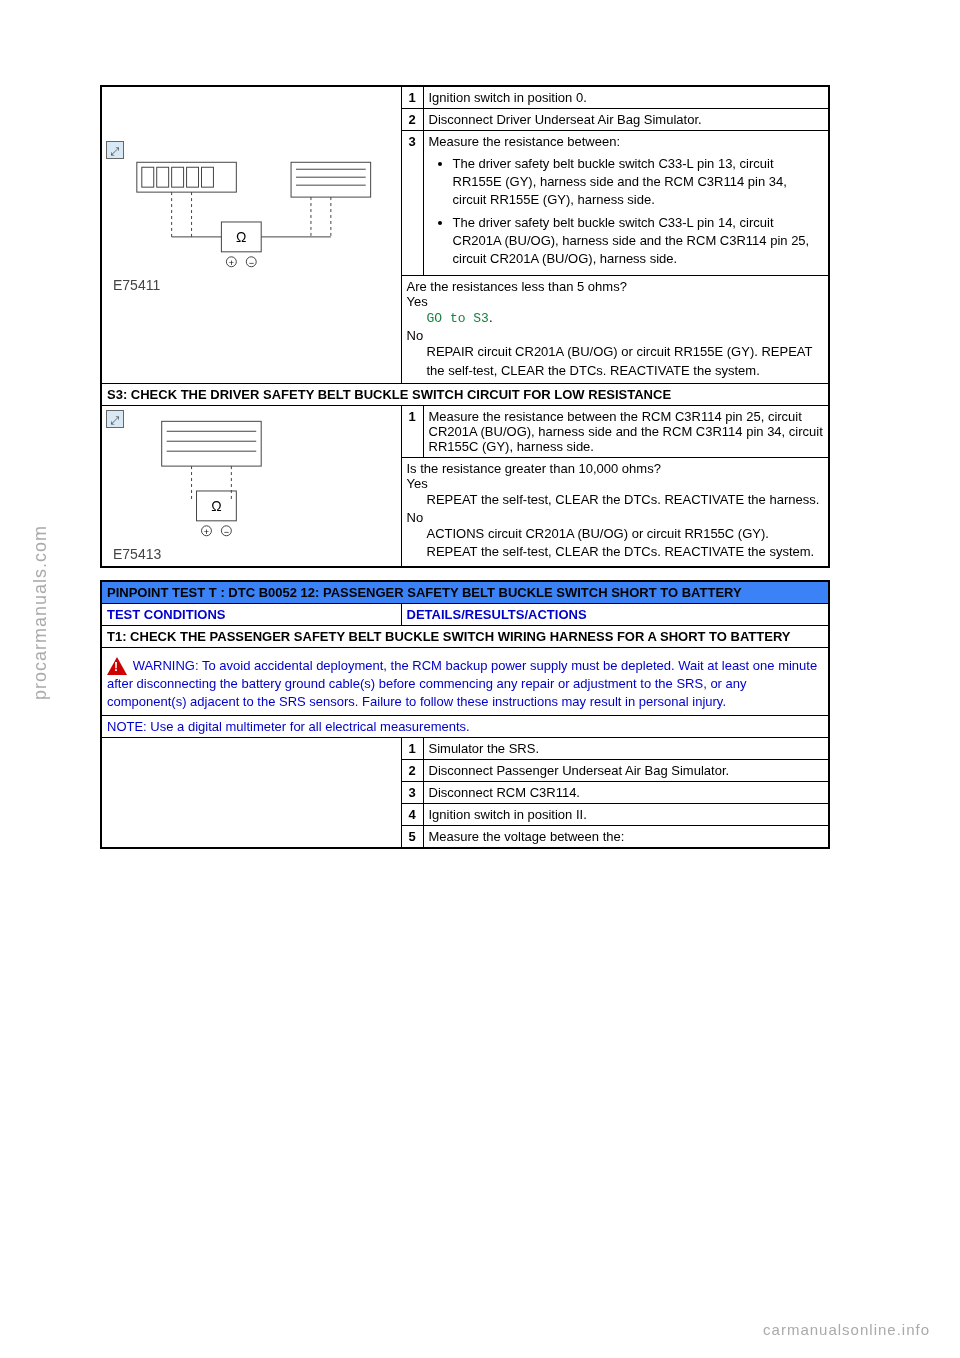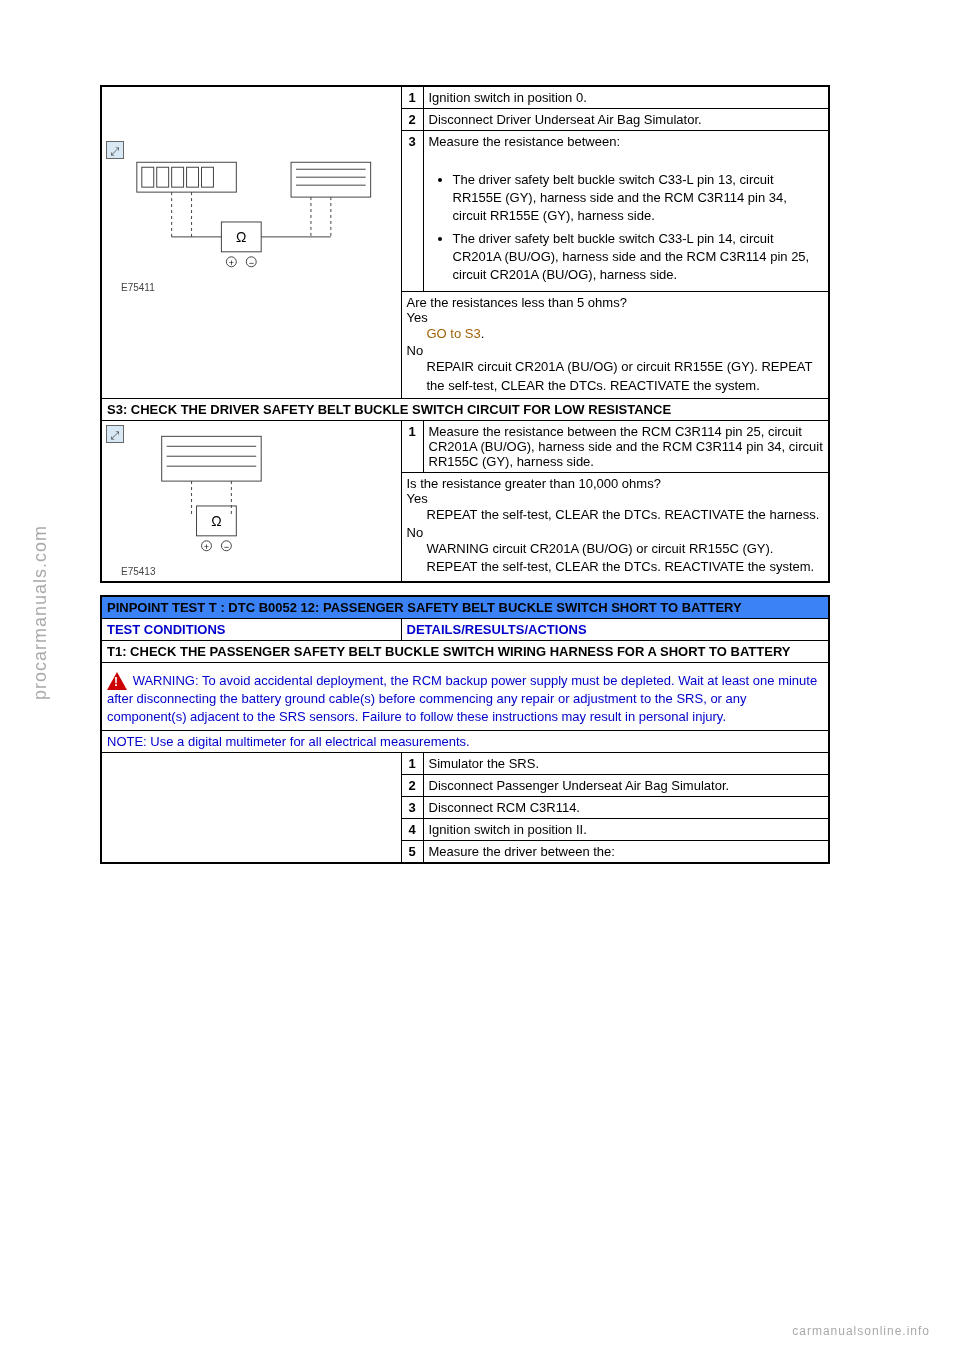--- a/index.html
+++ b/index.html
@@ -20,21 +20,21 @@
     transform-origin: left top;
     color: #aaa;
     font-size: 18px;
     letter-spacing: 1px;
   }
   .watermark-bottom {
     position: absolute;
     right: 30px;
     bottom: 20px;
     color: #aaa;
-    font-size: 12px;
+    font-size: 15px;
     letter-spacing: 1px;
   }
   .page {
     position: absolute;
     left: 100px;
     top: 85px;
     width: 730px;
   }
   table.main {
     border-collapse: collapse;
@@ -54,37 +54,37 @@
     width: 22px;
     text-align: center;
     font-weight: bold;
   }
   .step-header {
     font-weight: bold;
     padding: 3px 5px;
   }
   ul.bullets {
     list-style-type: disc;
-    margin: 22px 0 4px 24px;
+    margin: 6px 0 4px 24px;
   }
   ul.bullets li { margin-bottom: 4px; line-height: 1.4; }
   .yesno { font-weight: normal; }
   .indent { margin-left: 20px; display: block; line-height: 1.4; }
-  .link { color: #a16207; }
+  .link { color: #15803d; font-family: Liberation Mono, monospace; }
   .diagram {
     width: 100%;
     height: 160px;
     position: relative;
     background: #fff;
   }
   .diagram-label {
     position: absolute;
     bottom: 4px;
-    left: 19px;
-    font-size: 10px;
+    left: 11px;
+    font-size: 14px;
     color: #444;
     text-align: center;
   }
   .diagram-icon {
     position: absolute;
     top: 4px;
     left: 4px;
     width: 18px;
     height: 18px;
     border: 1px solid #666;
@@ -227,21 +227,21 @@
     </td>
     <td class="num">1</td>
     <td>Measure the resistance between the RCM C3R114 pin 25, circuit CR201A (BU/OG), harness side and the RCM C3R114 pin 34, circuit RR155C (GY), harness side.</td>
   </tr>
   <tr>
     <td colspan="2">
       <span>Is the resistance greater than 10,000 ohms?</span><br>
       <span class="yesno">Yes</span><br>
       <span class="indent">REPEAT the self-test, CLEAR the DTCs. REACTIVATE the harness.</span>
       <span class="yesno">No</span><br>
-      <span class="indent">WARNING circuit CR201A (BU/OG) or circuit RR155C (GY). REPEAT the self-test, CLEAR the DTCs. REACTIVATE the system.</span>
+      <span class="indent">ACTIONS circuit CR201A (BU/OG) or circuit RR155C (GY). REPEAT the self-test, CLEAR the DTCs. REACTIVATE the system.</span>
     </td>
   </tr>
 </tbody>
     </table>
 
 <table class="main">
   <tbody>
         <tr class="test-header">
     <td colspan="3">PINPOINT TEST T : DTC B0052 12: PASSENGER SAFETY BELT BUCKLE SWITCH SHORT TO BATTERY</td>
   </tr>
@@ -276,18 +276,18 @@
   <tr class="numrow">
     <td class="num">3</td>
     <td>Disconnect RCM C3R114.</td>
   </tr>
   <tr class="numrow">
     <td class="num">4</td>
     <td>Ignition switch in position II.</td>
   </tr>
   <tr class="numrow">
     <td class="num">5</td>
-    <td>Measure the driver between the:</td>
+    <td>Measure the voltage between the:</td>
   </tr>
 </tbody>
     </table>
 
 </div>
 
 </body></html>

